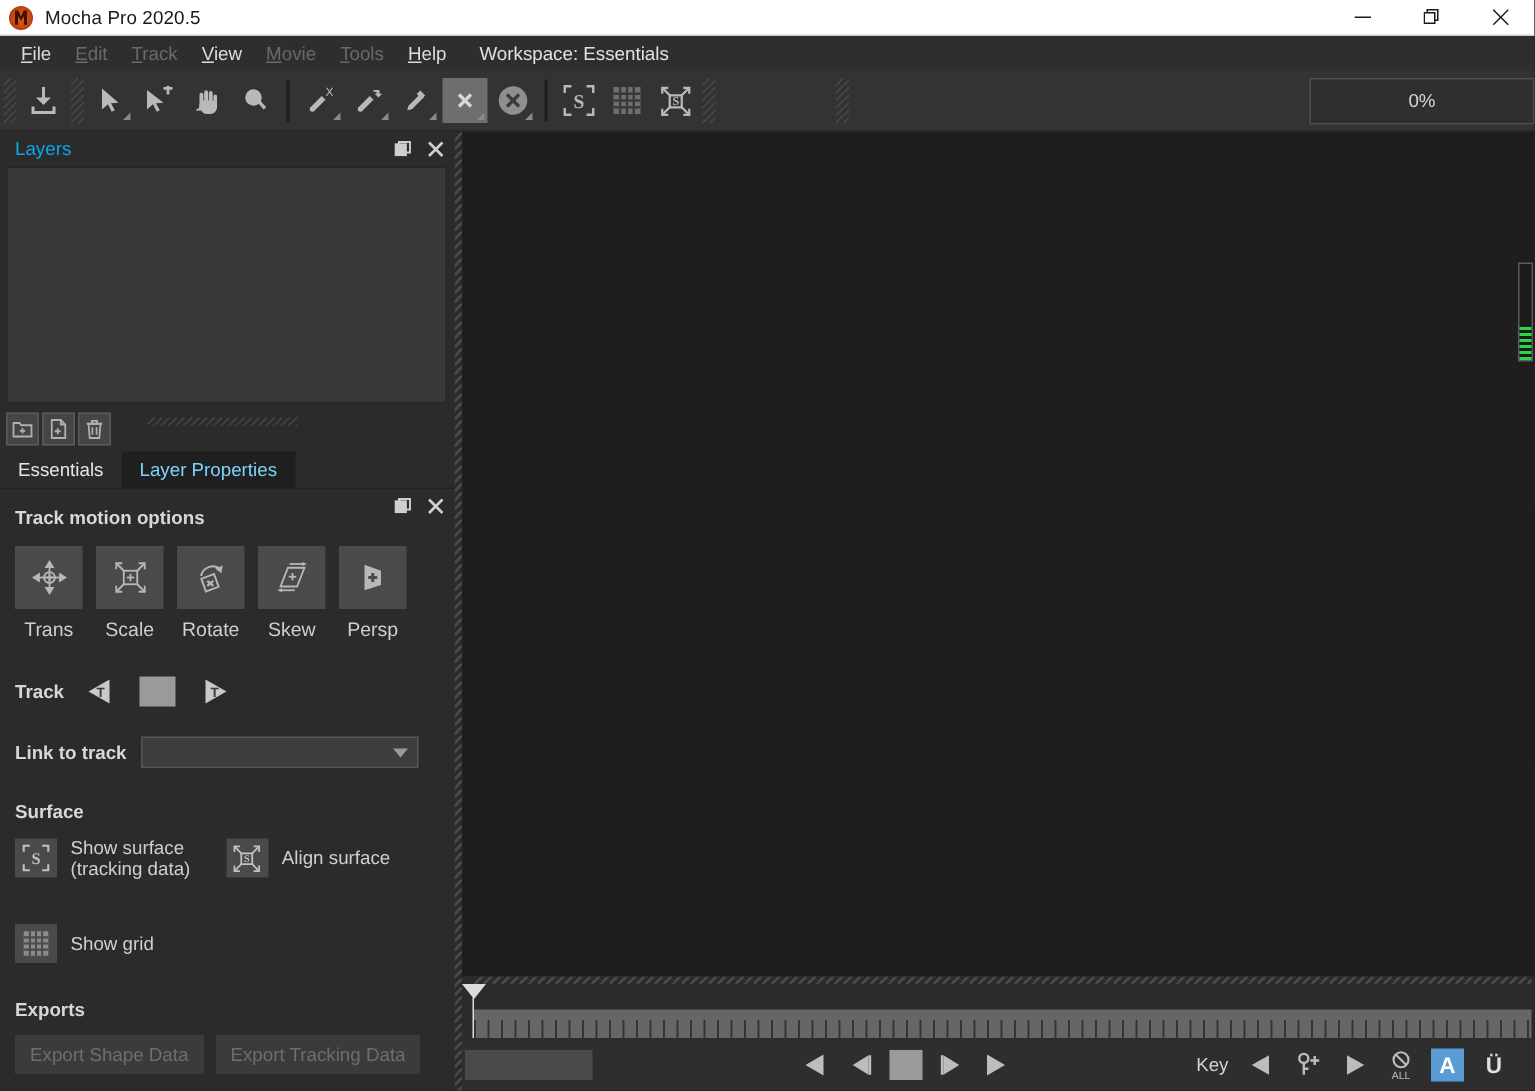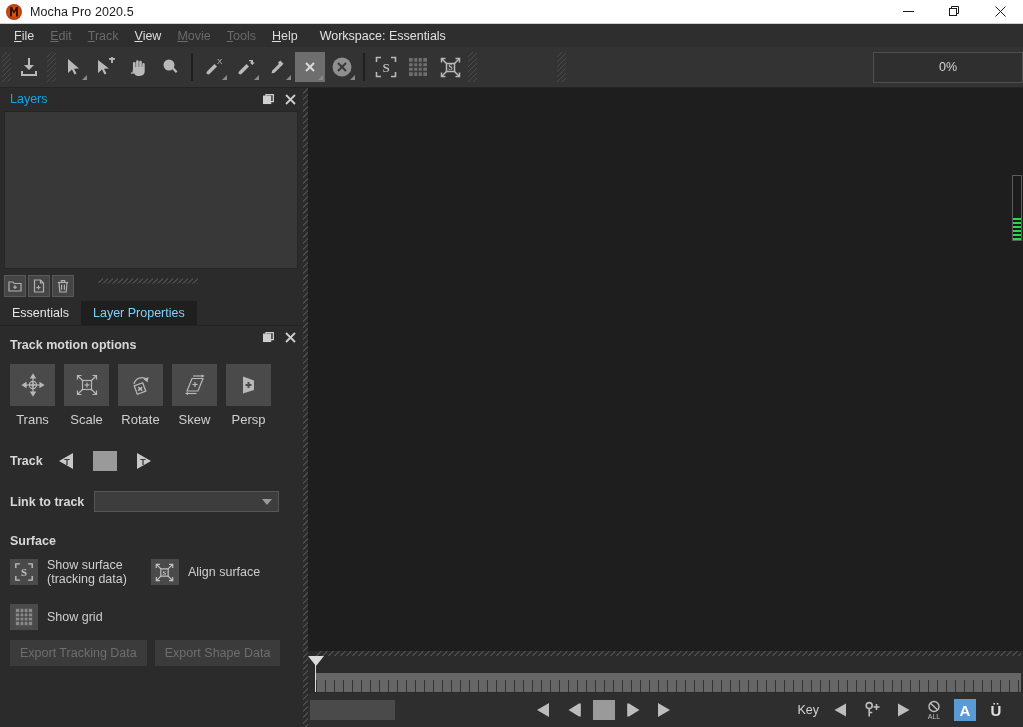--- a/index.html
+++ b/index.html
@@ -609,43 +609,44 @@
                 <polyline points="20.5,16.5 20.5,20.5 16.5,20.5"></polyline>
               <line x1="7.5" y1="15.5" x2="2.5" y2="20.5"></line>
                 <polyline points="6.5,20.5 2.5,20.5 2.5,16.5"></polyline>
               <text x="11.5" y="14" font-size="7.5" font-weight="bold" font-family="Liberation Serif, serif" fill="currentColor" stroke="none" text-anchor="middle">S</text>
             </svg>
           </div>
           <div class="srf-label">Align surface</div>
         </div>
       </div>
 
-      <div class="srf-line" style="margin-top:18px;">
+      <div class="srf-line" style="margin-top:30px;">
         <div class="srf-opt">
           <div class="srf-btn">
             <svg width="20" height="20" viewBox="0 0 22 22">
               <rect x="2" y="2" width="18" height="18" fill="#8a8a8a"></rect>
               <g stroke="#4a4a4a" stroke-width="1.5">
                 <line x1="2" y1="6.5" x2="20" y2="6.5"></line>
                   <line x1="2" y1="11" x2="20" y2="11"></line>
                   <line x1="2" y1="15.5" x2="20" y2="15.5"></line>
                 <line x1="6.5" y1="2" x2="6.5" y2="20"></line>
                   <line x1="11" y1="2" x2="11" y2="20"></line>
                   <line x1="15.5" y1="2" x2="15.5" y2="20"></line>
               </g>
             </svg>
           </div>
           <div class="srf-label">Show grid</div>
         </div>
       </div>
     </div>
 
+    <div class="section-title" id="exports-title">Exports</div>
     <div id="exports-row">
+      <div class="exp-btn">Export Shape Data</div>
       <div class="exp-btn">Export Tracking Data</div>
-      <div class="exp-btn">Export Shape Data</div>
     </div>
   </div>
 </div>
 
 <div id="vsplit"></div>
 
 <div id="viewer"></div>
 <div id="exposure-slider">
   <div id="exposure-fill"></div>
 </div>

